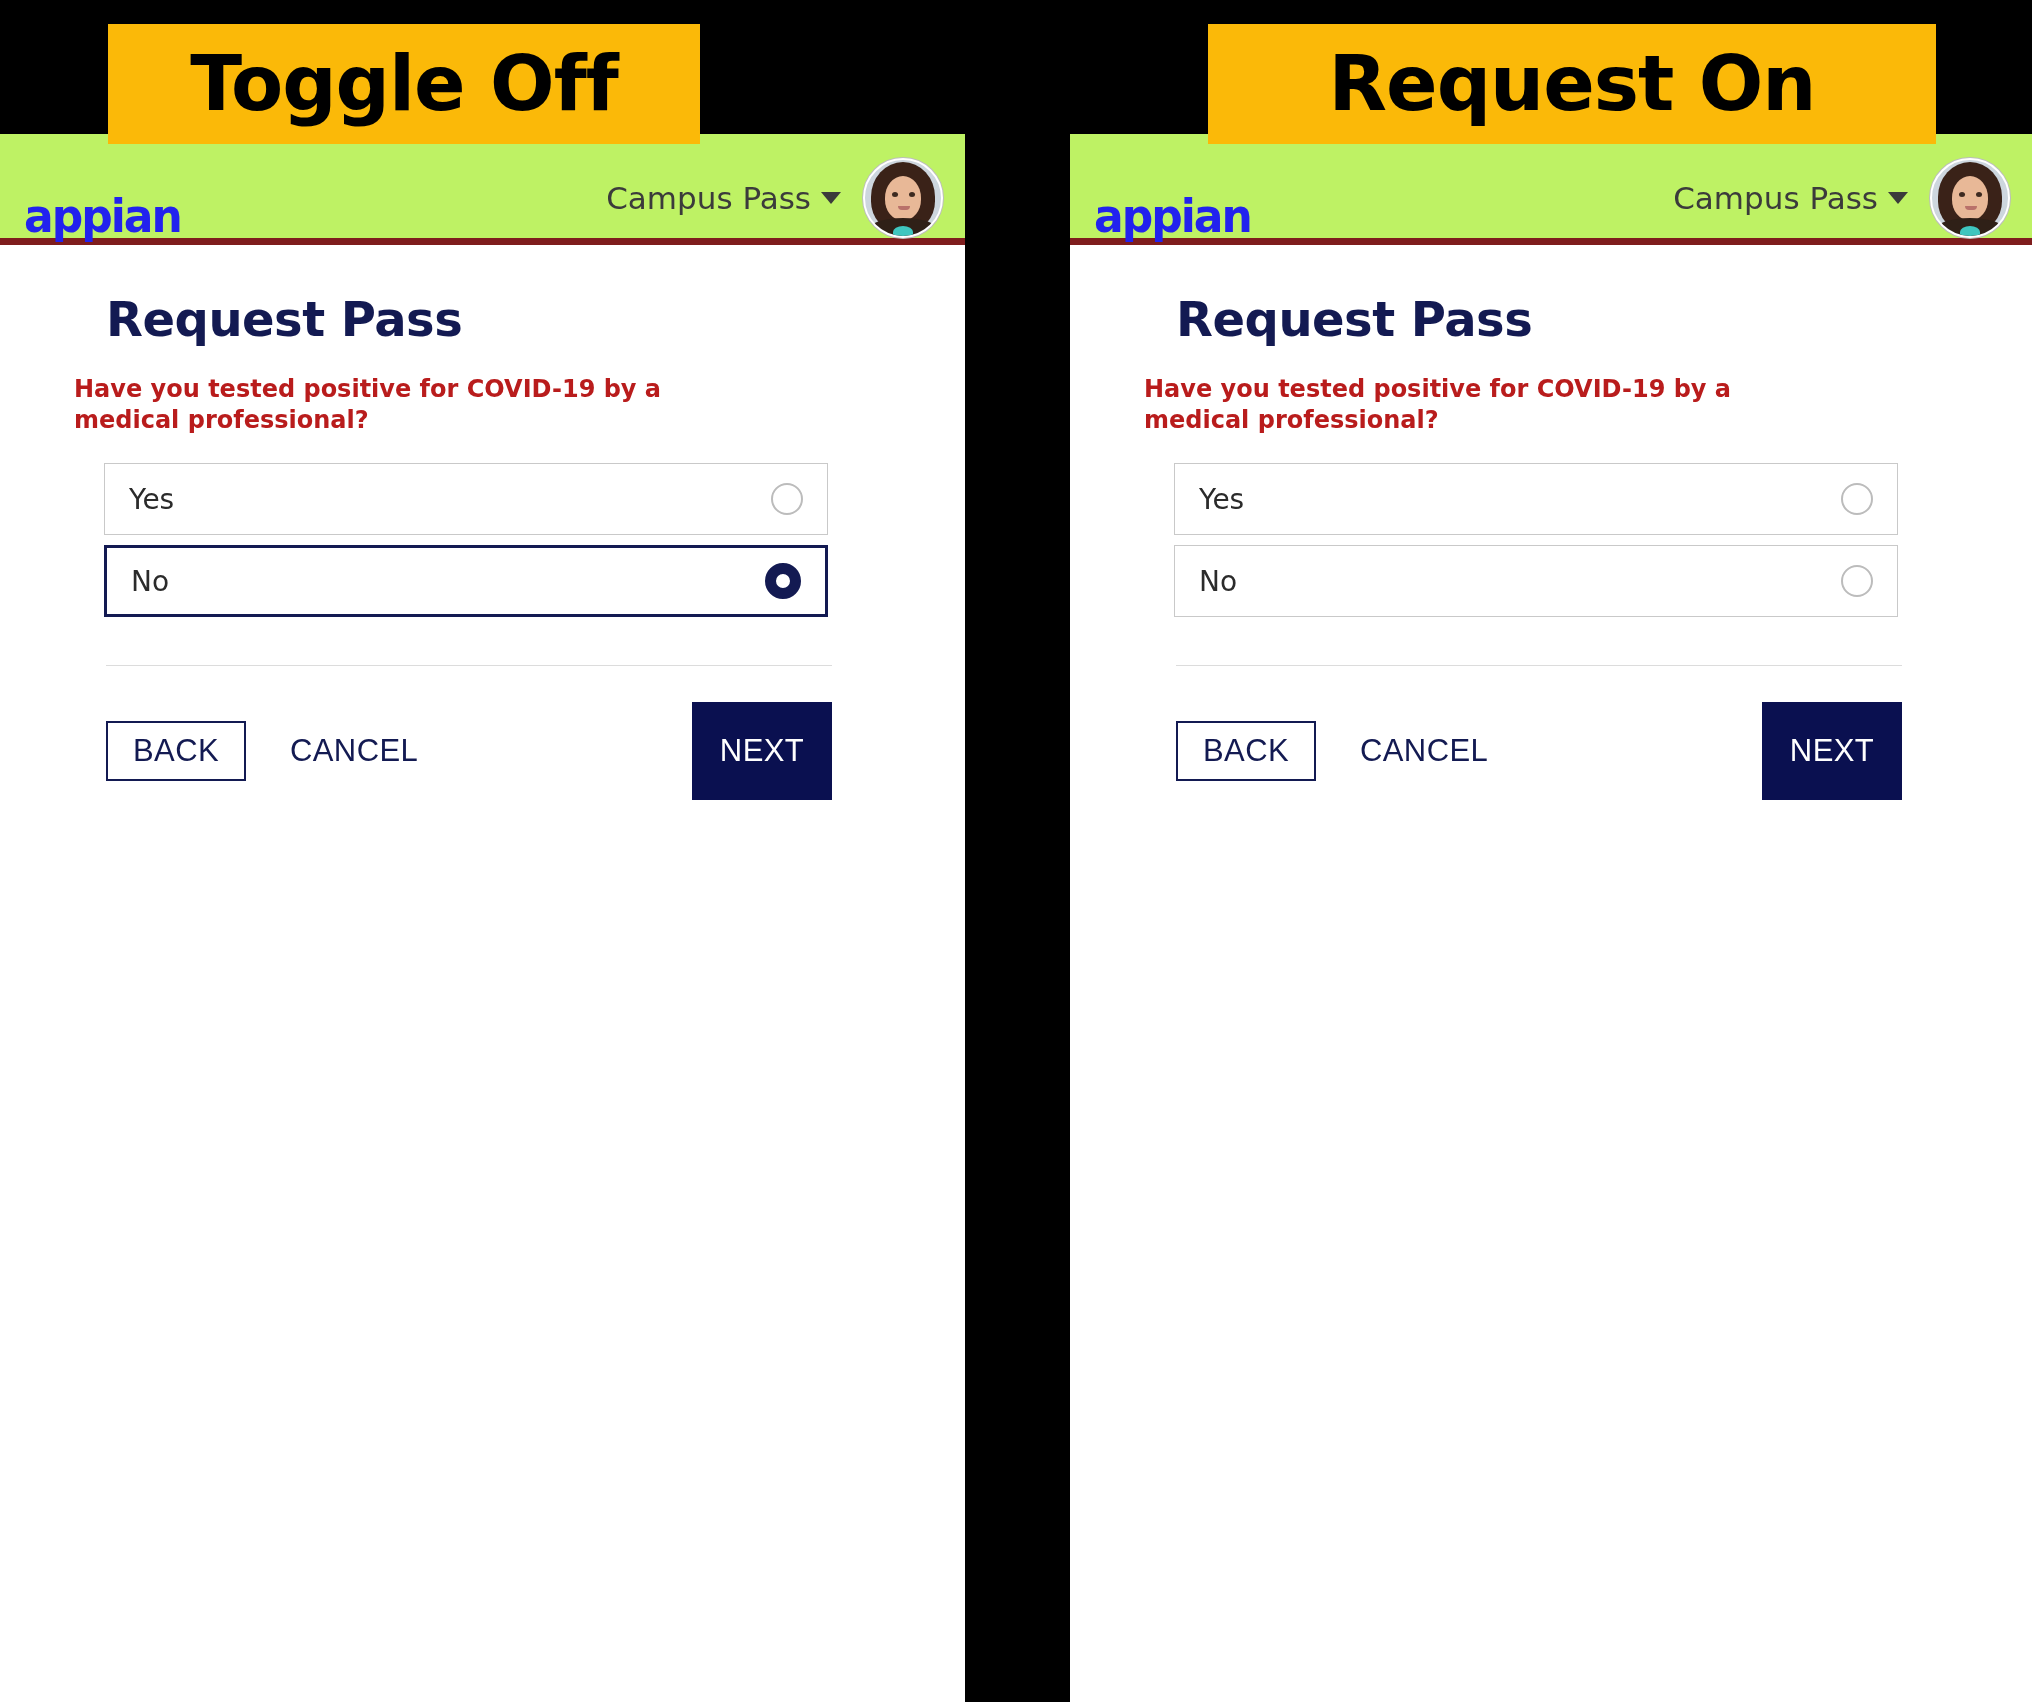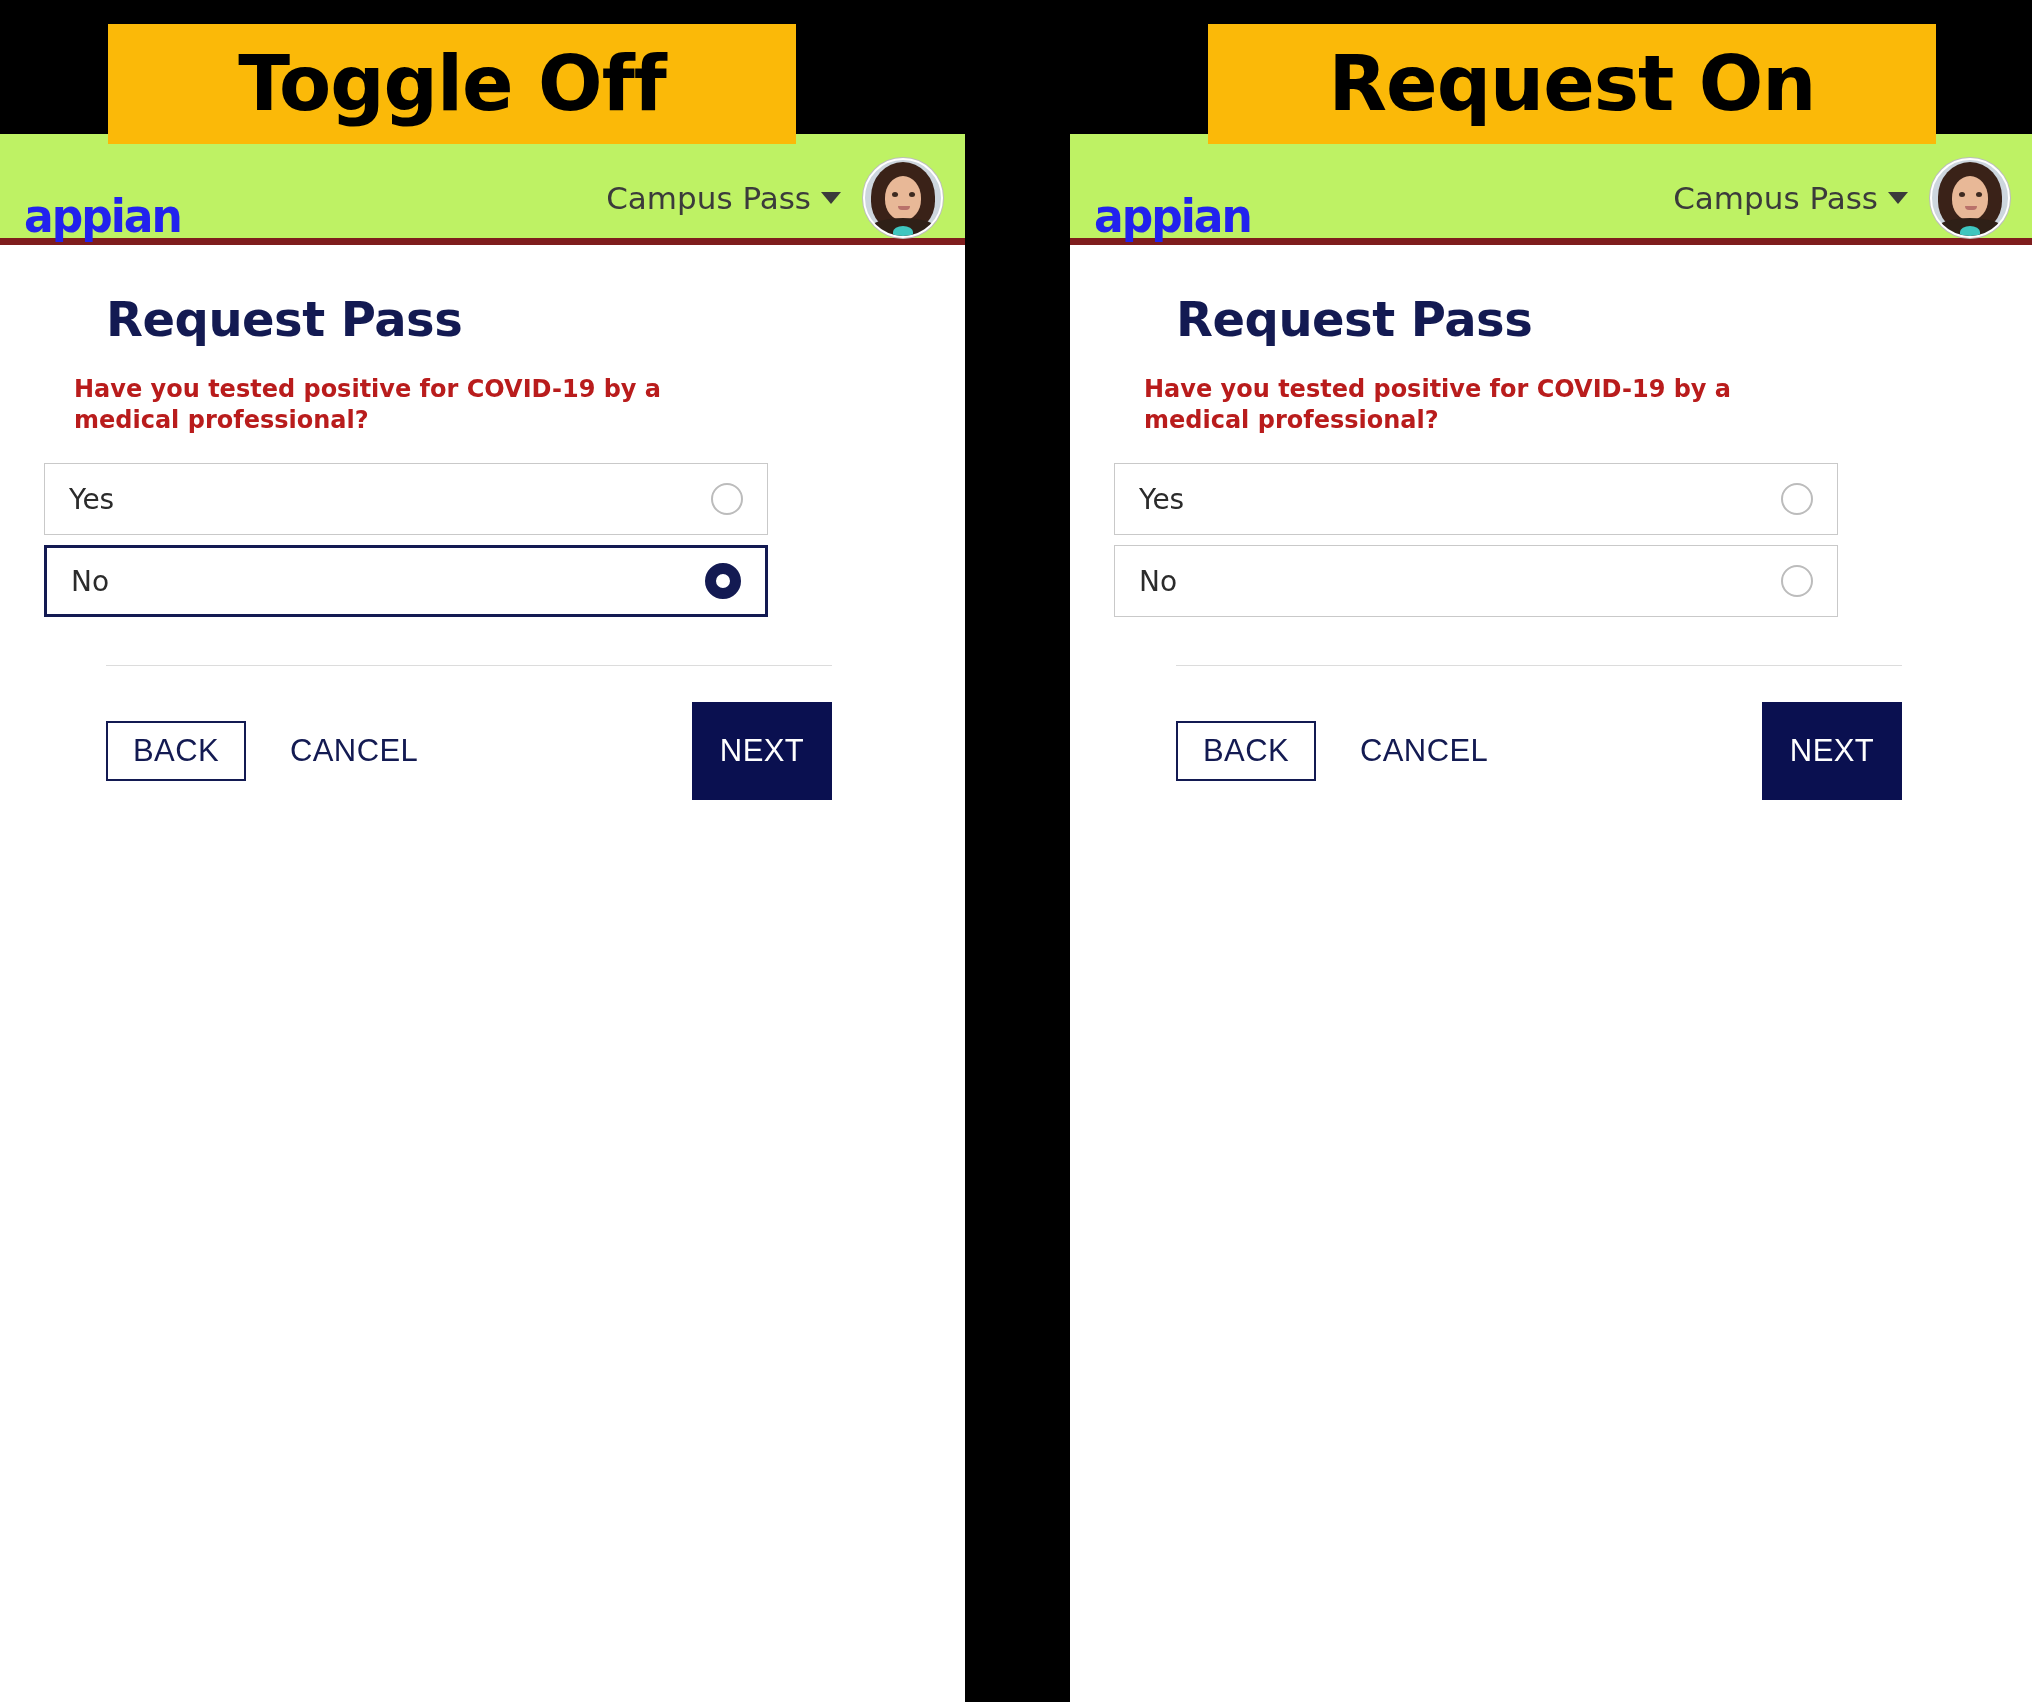--- a/index.html
+++ b/index.html
@@ -22,21 +22,21 @@
 
   
   .banner{
     position:absolute;
     background:#FBB908;
     display:flex;
     align-items:center;
     justify-content:center;
     z-index:40;
   }
-  #banner-left{  left:108px;  top:24px; width:688px; height:120px; }
+  #banner-left{  left:108px;  top:24px; width:592px; height:120px; }
   #banner-right{ left:1208px; top:24px; width:728px; height:120px; }
   .banner-text{
     font-family:"DejaVu Sans","Liberation Sans",sans-serif;
     font-weight:bold;
     font-size:76px;
     color:#000000;
     line-height:1;
     letter-spacing:-1px;
     white-space:nowrap;
   }
@@ -128,21 +128,21 @@
   }
   .question{
     margin:28px 0 0 74px;
     width:660px;
     font-size:24px;
     font-weight:bold;
     color:#b91c1c;
     line-height:1.32;
   }
   .options{
-    margin:26px 0 0 44px;
+    margin:26px 0 0 104px;
     width:724px;
   }
   .option{
     box-sizing:border-box;
     width:100%;
     height:72px;
     background:#ffffff;
     border:1px solid #c9c9c9;
     display:flex;
     align-items:center;

